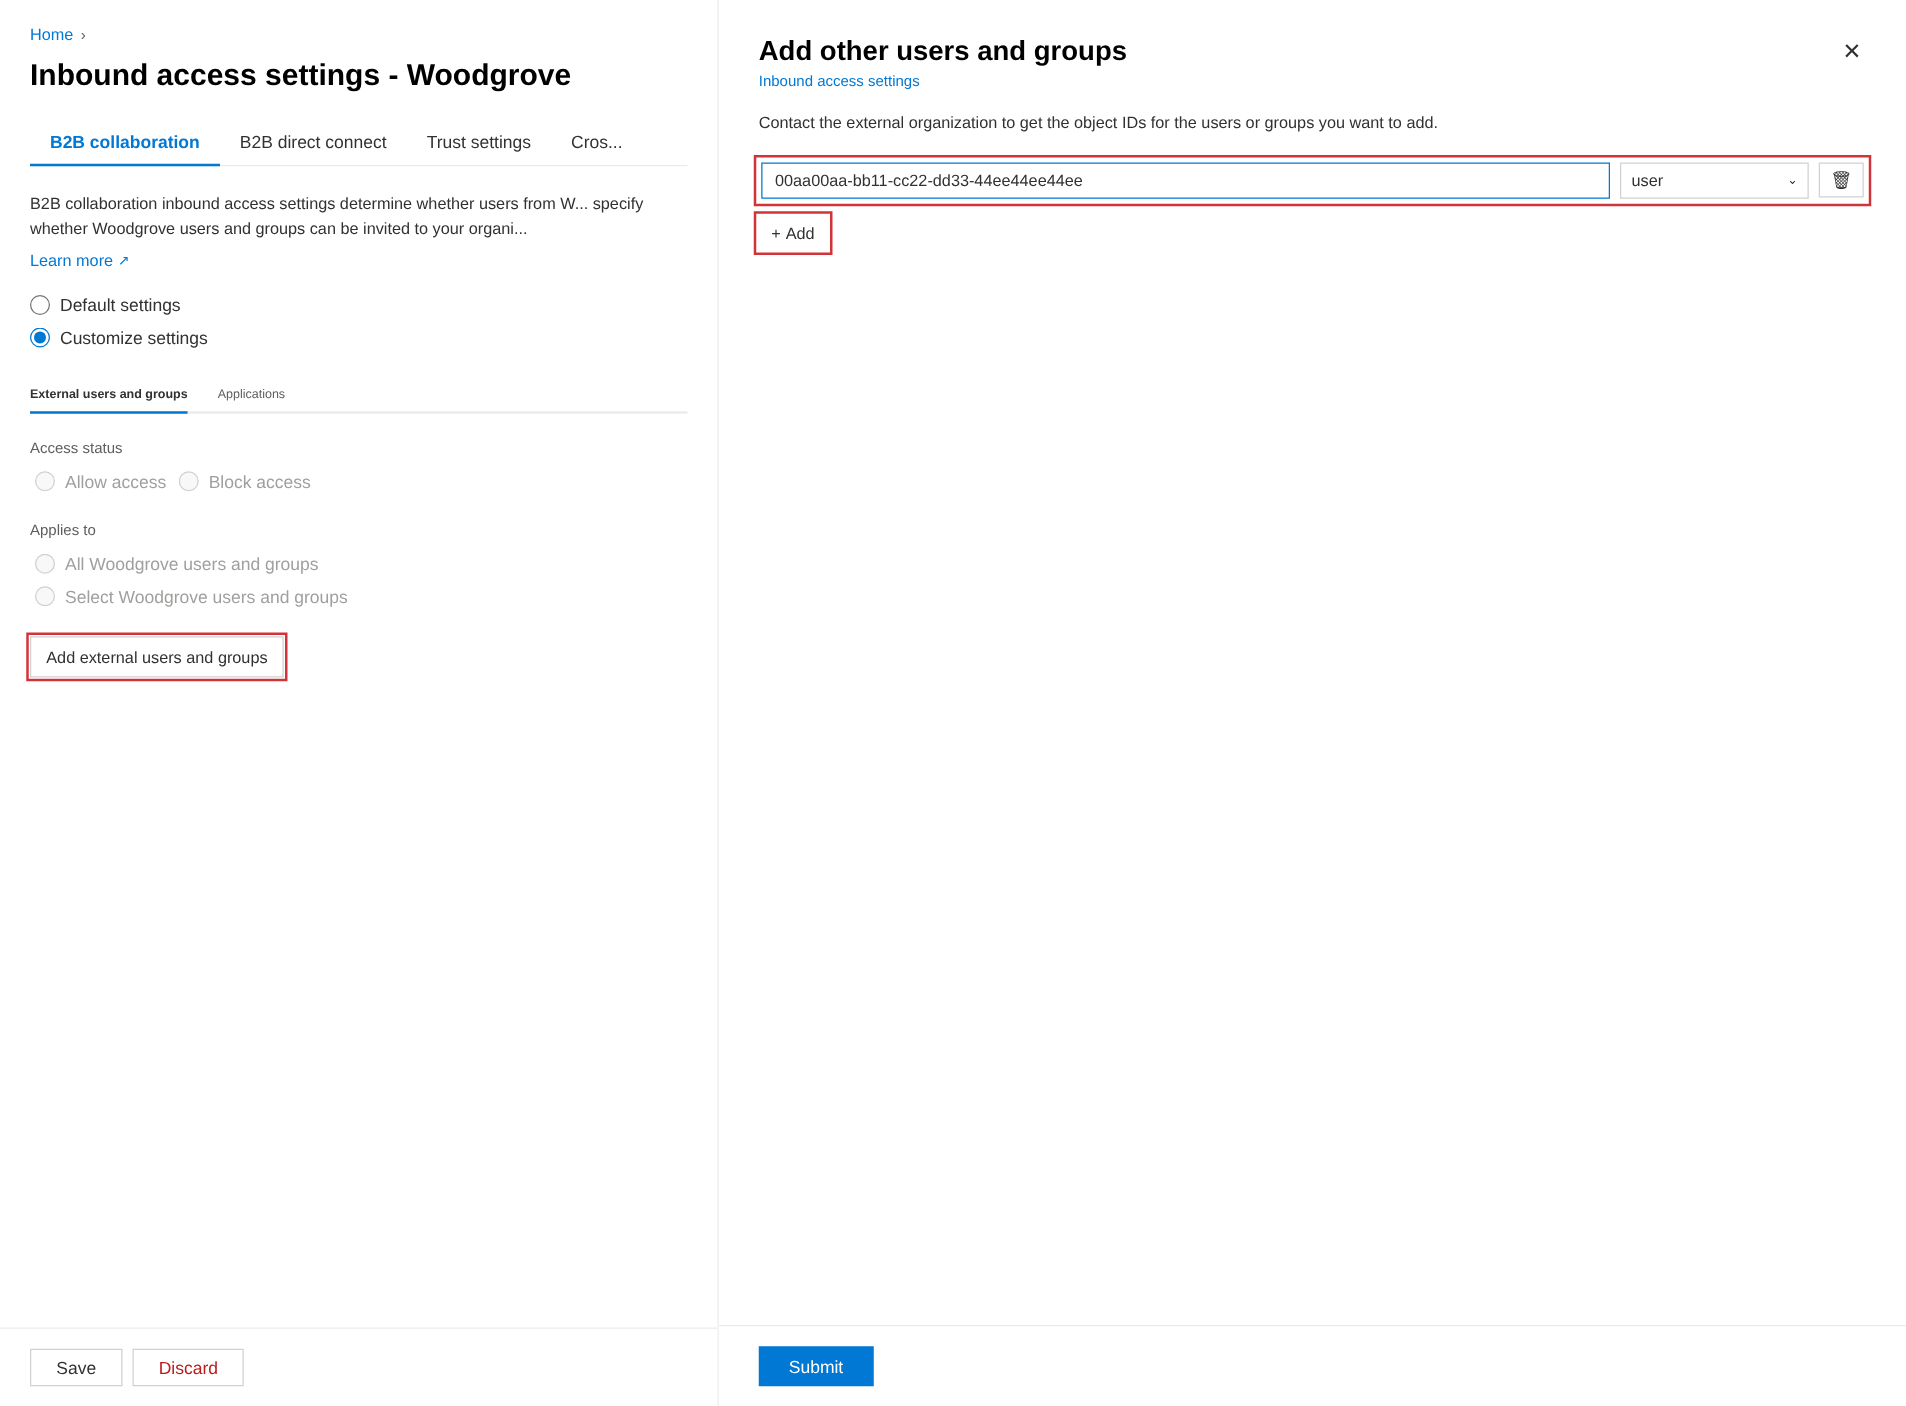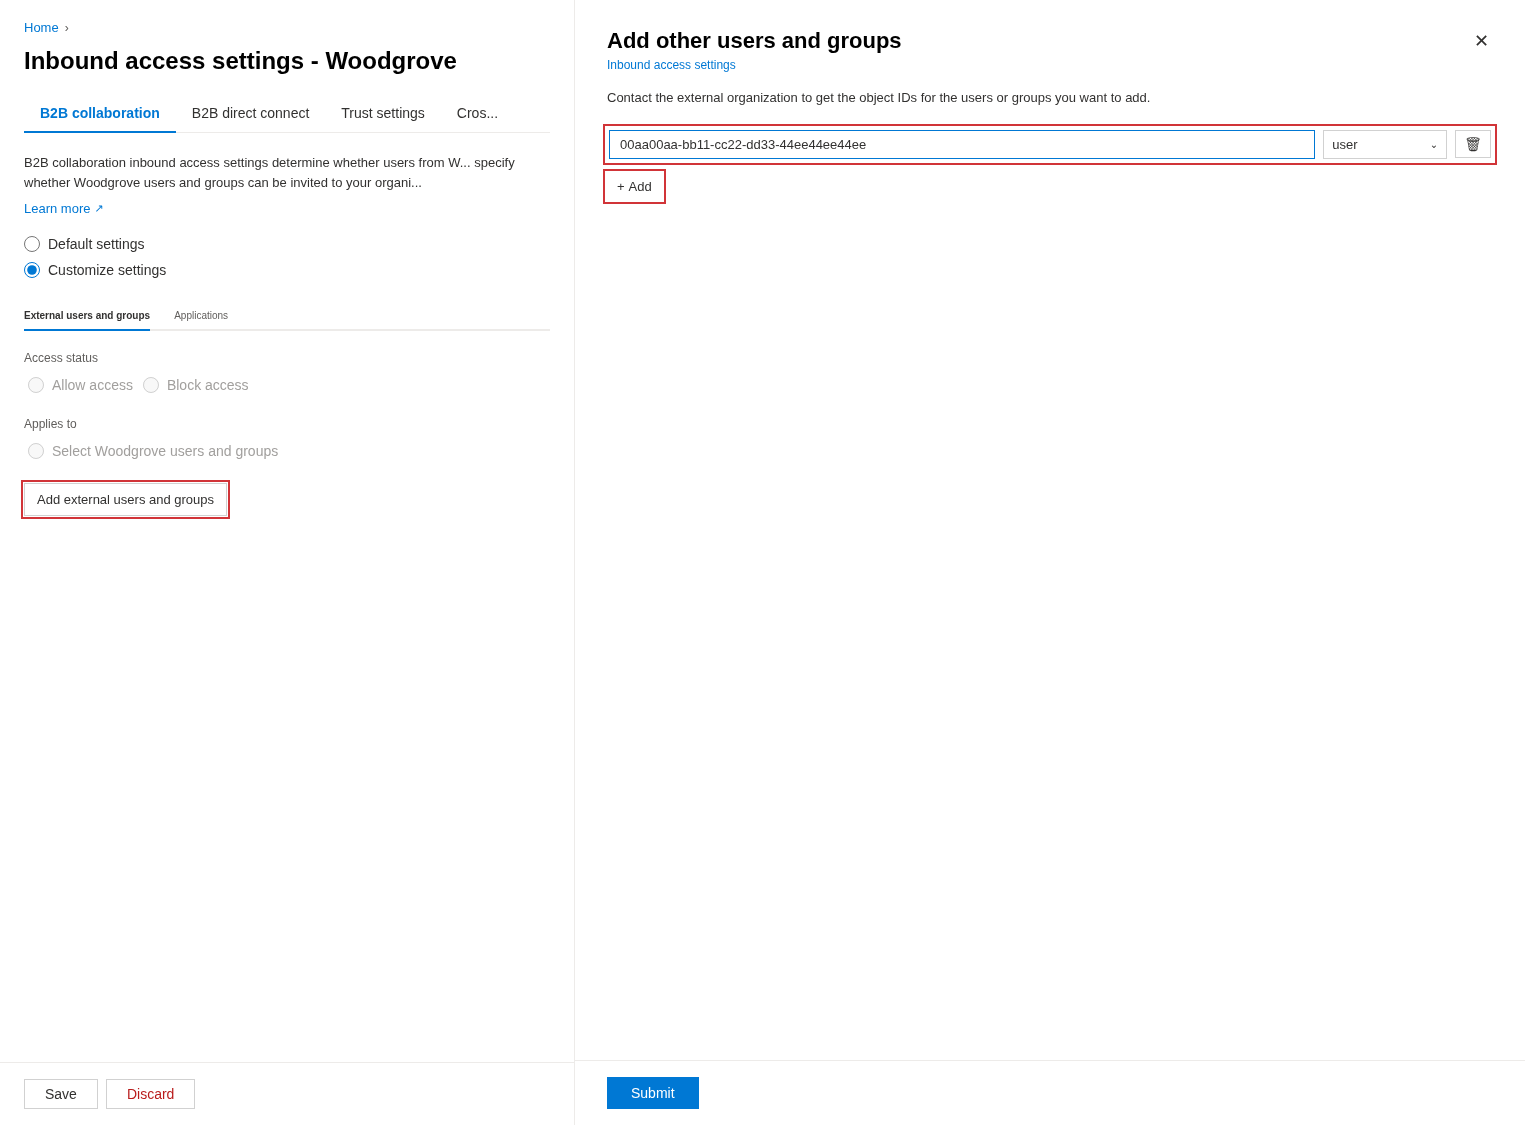--- a/index.html
+++ b/index.html
@@ -264,21 +264,21 @@
       flex: 1;
       border: 1px solid #0078d4;
       padding: 6px 10px;
       font-size: 13px;
       outline: none;
       color: #323130;
     }
 
     .select-wrapper {
       position: relative;
-      width: 124px;
+      width: 151px;
       border: 1px solid #d1d1d1;
       display: flex;
       align-items: center;
     }
     .select-wrapper select {
       width: 100%;
       border: none;
       padding: 6px 28px 6px 8px;
       font-size: 13px;
       color: #323130;
@@ -397,20 +397,24 @@
     </label>
     <label class="radio-item-disabled">
       <input type="radio" name="access" disabled="" style="">
       <span>Block access</span>
     </label>
   </div>
 
   
   <div class="applies-to-label">Applies to</div>
   <div class="radio-group-applies">
+    <label class="radio-item-applies">
+      <input type="radio" name="applies" disabled="" style="">
+      <span>All Woodgrove users and groups</span>
+    </label>
     <label class="radio-item-applies">
       <input type="radio" name="applies" disabled="" style="">
       <span>Select Woodgrove users and groups</span>
     </label>
   </div>
 
   
   <button class="add-external-btn">Add external users and groups</button>
 
   

